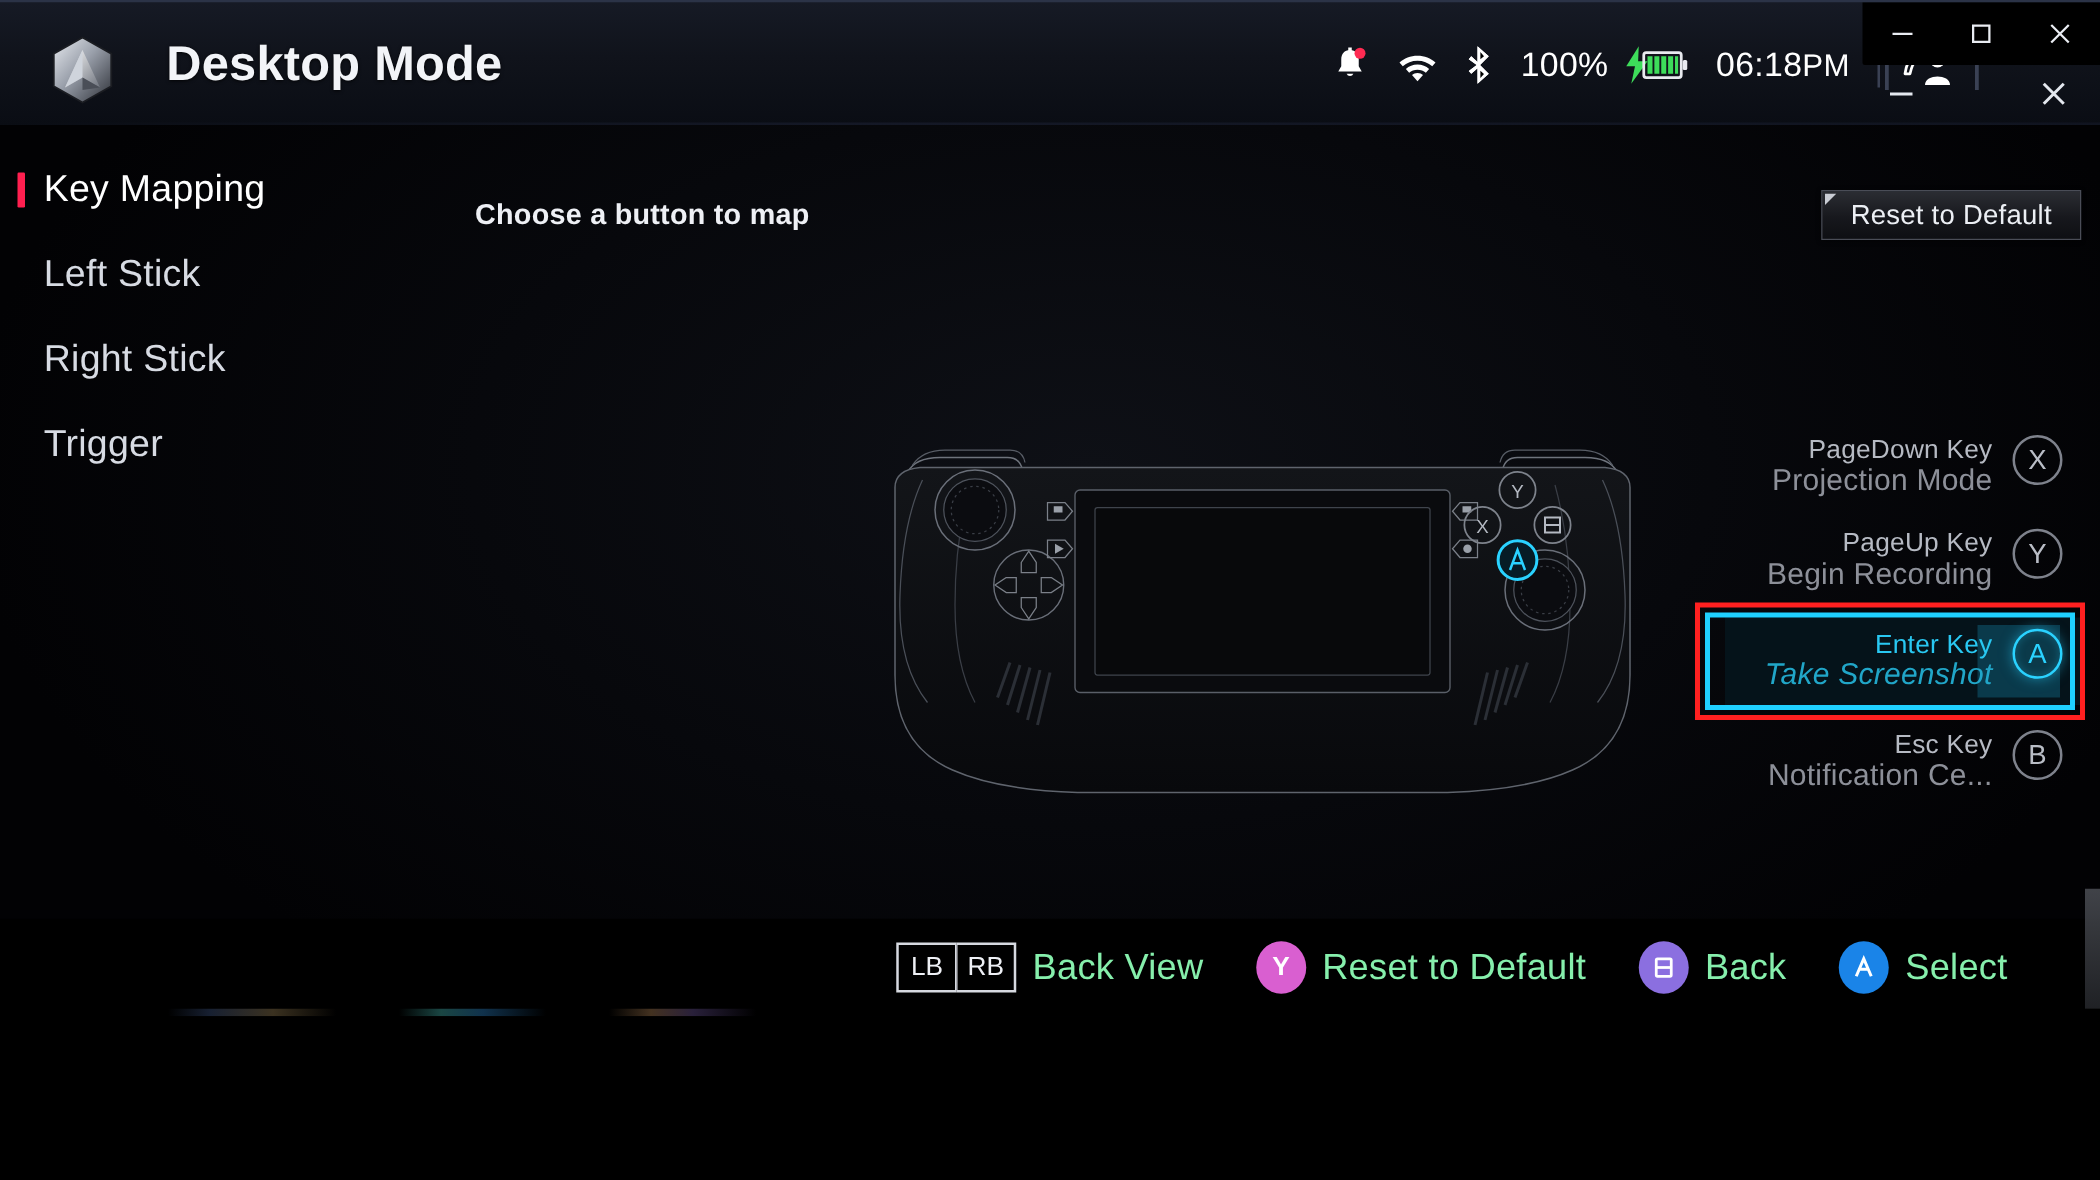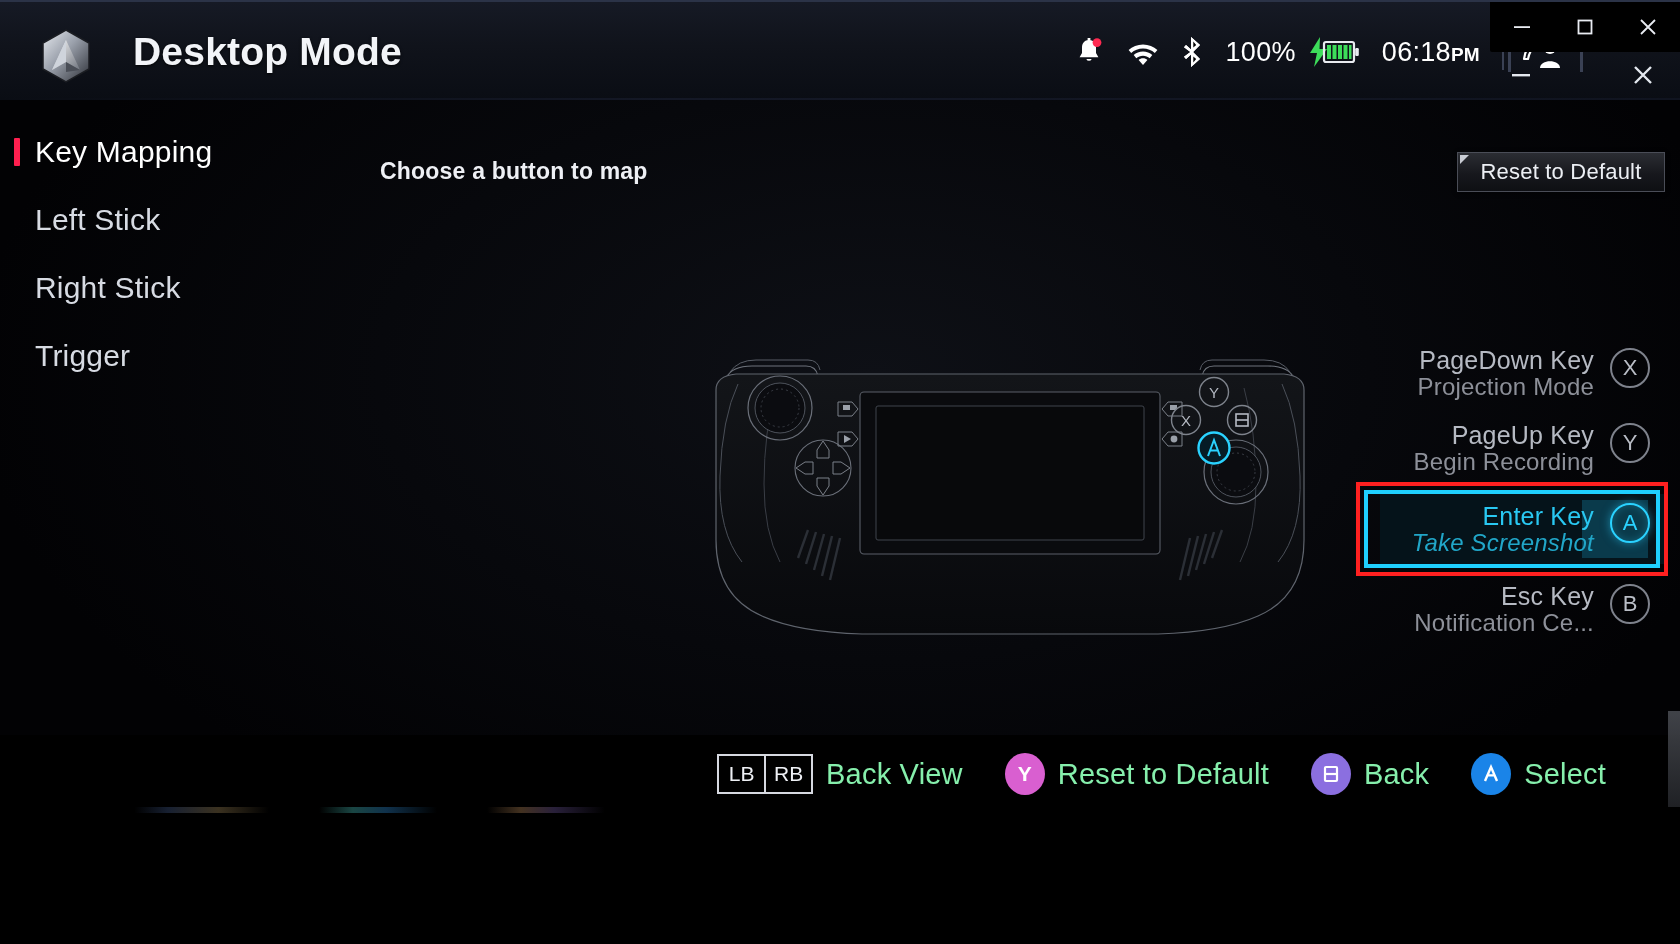--- a/index.html
+++ b/index.html
@@ -35,21 +35,21 @@
     font-size:39px; font-weight:600; color:#f2f4f8; letter-spacing:.2px;
     text-shadow:0 1px 3px rgba(0,0,0,.8);
   }
   #statusgroup{
     position:absolute; right:176px; top:0; height:100px;
     display:flex; align-items:center; gap:22px;
   }
   .sicon{ display:flex; align-items:center; justify-content:center; }
   #batterytext{ color:#fff; font-size:27px; font-weight:500; letter-spacing:.3px;}
   #clock{ color:#fff; font-size:27px; font-weight:500; letter-spacing:.3px; }
-  #clock .ampm{ font-size:19px; font-weight:700; }
+  #clock .ampm{ font-size:25px; font-weight:400; }
   .vdiv{ width:2px; height:36px; background:#3a4154; }
 
   
   #persongroup{ position:absolute; right:108px; top:26px; width:56px; height:48px;}
 
   
   #winctl{
     position:absolute; right:0; top:0; width:190px; height:50px;
     background:#000;
     border-bottom-left-radius:2px;
@@ -105,21 +105,21 @@
   
   #maplist{
     position:absolute; right:12px; top:330px; width:300px;
   }
   .maprow{
     position:relative; height:75px;
     display:flex; align-items:center; justify-content:flex-end;
     gap:16px; padding-right:18px;
   }
   .maprow .texts{ text-align:right; line-height:1.12; }
-  .maprow .keyname{ font-size:25px; color:#b6bac3; letter-spacing:.2px;margin-top:12px; }
+  .maprow .keyname{ font-size:21px; color:#b6bac3; letter-spacing:.2px;margin-top:12px; }
   .maprow .action{ font-size:24px; color:#8d9099; letter-spacing:.2px; }
   .badge{
     width:40px;height:40px;border-radius:50%;
     border:2px solid #7e828c;
     display:flex;align-items:center;justify-content:center;
     color:#b9bdc6; font-size:22px; font-weight:500; flex:0 0 auto;
   }
   
   .maprow.selected{ height:86px; }
   .maprow.selected .keyname{ color:#29c8f2; }

